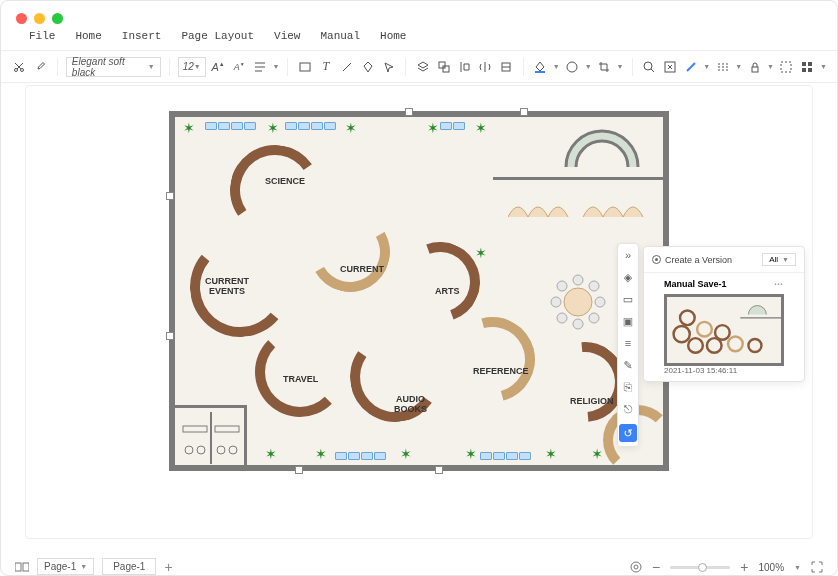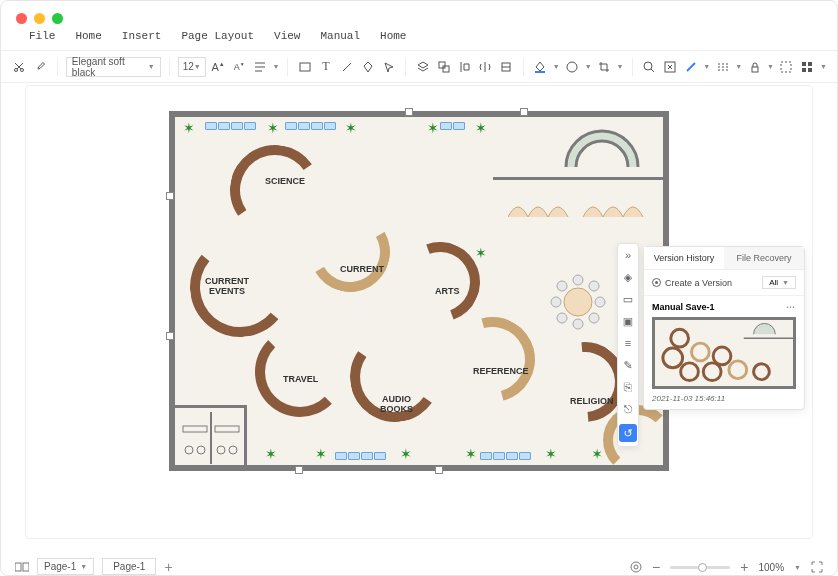--- a/index.html
+++ b/index.html
@@ -7,21 +7,21 @@
 
 .window-controls { display: flex; gap: 7px; padding: 12px 0 6px 15px; }
 .window-dot { width: 11px; height: 11px; border-radius: 50%; }
 .wc-red { background: #ff5f56; }
 .wc-yellow { background: #ffbd2e; }
 .wc-green { background: #27c93f; }
 
 .menu-bar { display: flex; gap: 20px; padding: 0 0 8px 28px; font-size: 11px; color: #444; border-bottom: 1px solid #eee; }
 .menu-item { cursor: pointer; font-family: Liberation Mono, monospace; }
 
-.toolbar { display: flex; align-items: center; height: 32px; padding: 0 10px; border-bottom: 1px solid #eee; gap: 4px; font-size: 10px; color: #555; }
+.toolbar { display: flex; align-items: center; height: 32px; padding: 0 10px; border-bottom: 1px solid #eee; gap: 4px; font-size: 10px; color: #555; font-style: italic; }
 .tb-btn { width: 18px; height: 18px; display: flex; align-items: center; justify-content: center; cursor: pointer; }
 .tb-sep { width: 1px; height: 18px; background: #eee; margin: 0 4px; }
 .font-select { border: 1px solid #ddd; height: 20px; width: 100px; padding: 0 5px; font-size: 10px; display: flex; align-items: center; justify-content: space-between; }
 .font-size-sel { border: 1px solid #ddd; height: 20px; width: 28px; padding: 0 4px; font-size: 10px; display: flex; align-items: center; }
 .chev { font-size: 7px; color: #888; }
 
 .canvas-area { position: absolute; top: 84px; left: 24px; right: 24px; bottom: 36px; background: #fff; border: 1px solid #eee; border-radius: 4px; display: flex; align-items: flex-start; justify-content: center; overflow: hidden; }
 
 .floor-plan { position: relative; width: 500px; height: 360px; margin-top: 25px; background: #f5f2ec; border: 6px solid #7a7a7a; }
 
@@ -40,24 +40,24 @@
 .version-panel { position: absolute; right: 32px; top: 245px; width: 162px; background: #fff; border: 1px solid #e3e3e3; border-radius: 4px; box-shadow: 0 2px 8px rgba(0,0,0,0.08); font-size: 9px; }
 .vp-tabs { display: flex; border-bottom: 1px solid #eee; }
 .vp-tab { flex: 1; padding: 6px 4px; text-align: center; cursor: pointer; color: #666; }
 .vp-tab.active { background: #fff; color: #333; font-weight: 500; }
 .vp-tab.inactive { background: #f6f6f6; }
 .vp-row { display: flex; align-items: center; justify-content: space-between; padding: 6px 8px; border-bottom: 1px solid #f0f0f0; }
 .vp-create { display: flex; align-items: center; gap: 4px; color: #444; }
 .vp-circle { width: 9px; height: 9px; border: 1px solid #666; border-radius: 50%; position: relative; }
 .vp-circle::after { content: ""; position: absolute; width: 3px; height: 3px; background: #666; border-radius: 50%; top: 2px; left: 2px; }
 .vp-dd { border: 1px solid #ddd; padding: 1px 6px; font-size: 8px; display: flex; align-items: center; gap: 4px; }
-.vp-entry { padding: 6px 8px; }
+.vp-entry { padding: 6px 20px; }
 .vp-entry-head { display: flex; justify-content: space-between; align-items: center; font-weight: bold; margin-bottom: 5px; }
 .vp-thumb { width: 100%; height: 72px; background: #f5f2ec; border: 3px solid #7a7a7a; position: relative; }
-.vp-date { margin-top: 5px; color: #666; font-size: 8px; font-style: italic; }
+.vp-date { color: #666; font-size: 8px; }
 
 .statusbar { position: absolute; left: 0; right: 0; bottom: 0; height: 30px; display: flex; align-items: flex-end; padding: 0 14px; font-size: 10px; color: #555; }
 .sb-left { display: flex; align-items: center; gap: 8px; }
 .sb-page-dd { border: 1px solid #ddd; padding: 2px 6px; display: flex; align-items: center; gap: 4px; }
 .sb-tab { padding: 2px 10px; border: 1px solid #ddd; }
 .sb-right { margin-left: auto; display: flex; align-items: center; gap: 10px; }
 .zoom-slider { width: 60px; height: 3px; background: #ddd; position: relative; border-radius: 2px; }
 .zoom-thumb { width: 9px; height: 9px; background: #fff; border: 1px solid #aaa; border-radius: 50%; position: absolute; top: -3px; left: 28px; }
 
 svg { display: block; }
@@ -325,21 +325,21 @@
     <div class="arc" style="width:80px;height:80px;top:95px;left:135px;border-color:transparent #c9a574 #c9a574 transparent;transform:rotate(15deg)"></div>
     <div class="section-label" style="top:148px;left:165px">CURRENT</div>
 
     <div class="arc" style="width:80px;height:80px;top:125px;left:225px;border-color:#8a5a3c #8a5a3c transparent transparent;transform:rotate(25deg)"></div>
     <div class="section-label" style="top:170px;left:260px">ARTS</div>
 
     <div class="arc" style="width:90px;height:90px;top:210px;left:80px;border-color:transparent transparent #8a5a3c #8a5a3c;transform:rotate(0deg)"></div>
     <div class="section-label" style="top:258px;left:108px">TRAVEL</div>
 
     <div class="arc" style="width:90px;height:90px;top:215px;left:175px;border-color:transparent transparent #8a5a3c #8a5a3c;transform:rotate(-10deg)"></div>
-    <div class="section-label" style="top:278px;left:205px;white-space:pre">AUDIO
+    <div class="section-label" style="top:278px;left:219px;white-space:pre">AUDIO
 BOOKS</div>
 
     <div class="arc" style="width:85px;height:85px;top:200px;left:275px;border-color:#c9a574 #c9a574 transparent transparent;transform:rotate(30deg)"></div>
     <div class="section-label" style="top:250px;left:298px">REFERENCE</div>
 
     <div class="arc" style="width:80px;height:80px;top:225px;left:370px;border-color:#8a5a3c #8a5a3c transparent transparent;transform:rotate(40deg)"></div>
     <div class="section-label" style="top:280px;left:395px">RELIGION</div>
 
     <div class="arc" style="width:70px;height:70px;bottom:-10px;right:-10px;border-color:#c9a574 transparent transparent #c9a574;transform:rotate(0deg)"></div>
 
@@ -370,24 +370,20 @@
   <div class="st-btn">▭</div>
   <div class="st-btn">▣</div>
   <div class="st-btn">≡</div>
   <div class="st-btn">✎</div>
   <div class="st-btn">⎘</div>
   <div class="st-btn">⎋</div>
   <div class="st-btn active">↺</div>
 </div>
 
 <div class="version-panel">
-  <div class="vp-tabs">
-    <div class="vp-tab active">Version History</div>
-    <div class="vp-tab inactive">File Recovery</div>
-  </div>
   <div class="vp-row">
     <div class="vp-create">
       <div class="vp-circle"></div>
       <span>Create a Version</span>
     </div>
     <div class="vp-dd">
       <span>All</span>
       <span class="chev">▼</span>
     </div>
   </div>

